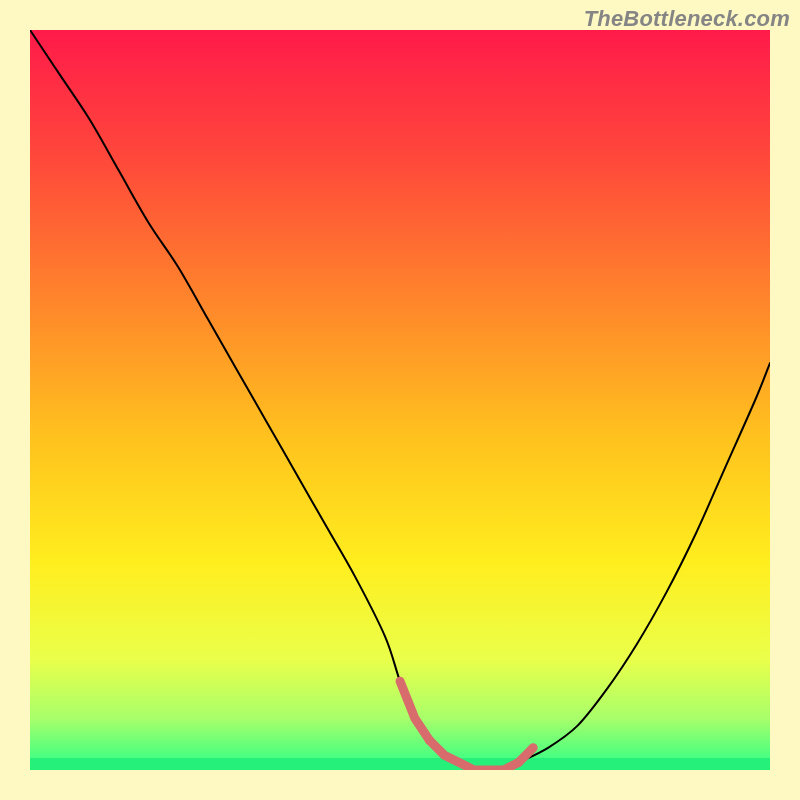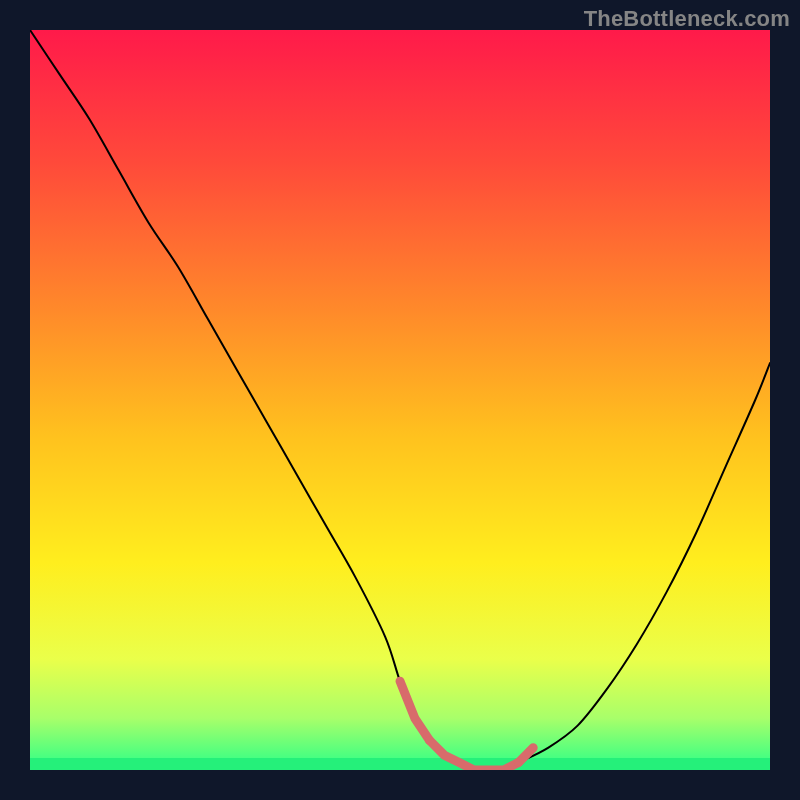--- a/index.html
+++ b/index.html
@@ -8,21 +8,22 @@
     width: 800px;
     height: 800px;
     overflow: hidden;
     background: #000;
     font-family: Arial, Helvetica, sans-serif;
   }
   .frame {
     position: relative;
     width: 800px;
     height: 800px;
-    background: #0f172a;
+    background: #fef9c3;
+    font-style: italic;
   }
   .watermark {
     position: absolute;
     top: 6px;
     right: 10px;
     color: #858585;
     font-size: 22px;
     font-weight: 600;
     letter-spacing: 0.2px;
     z-index: 10;

